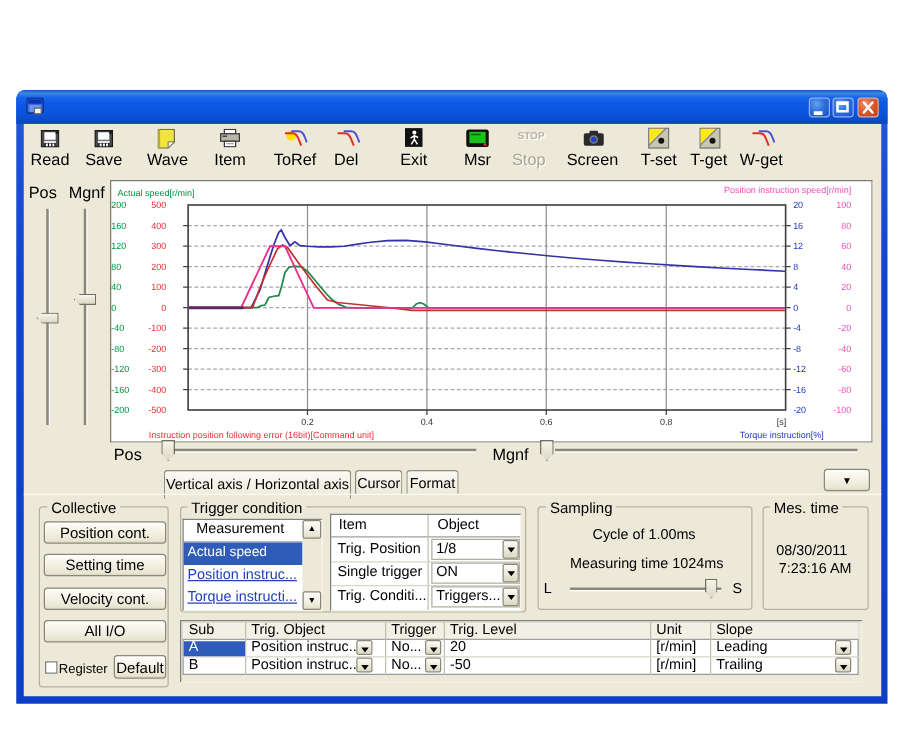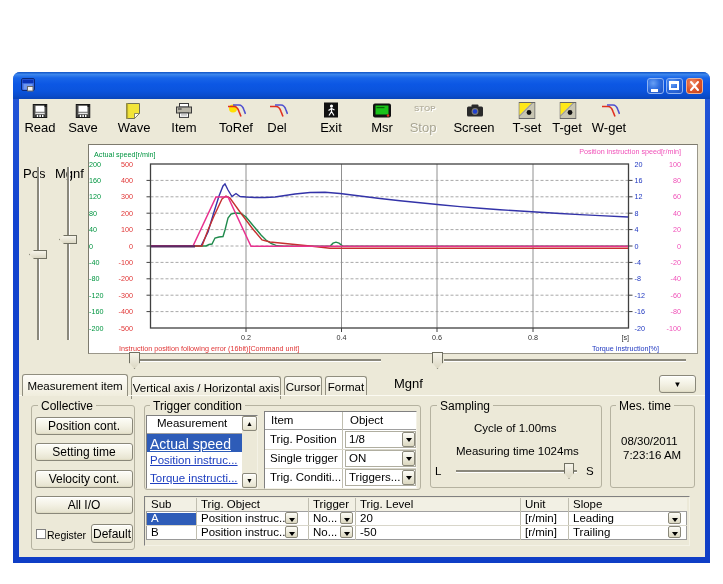--- a/index.html
+++ b/index.html
@@ -19,21 +19,21 @@
   
   .capbtn{position:absolute;top:78px;width:17px;height:16px;border-radius:3px;border:1px solid #8fb3f2;}
   .blueb{background:radial-gradient(circle at 35% 30%,#68a0f5 0%,#2e6ee0 45%,#1e50c0 100%);}
   
   .tlabel{position:absolute;font-size:13px;color:#000;text-align:center;white-space:nowrap;transform:translateX(-50%);}
   .ticon{position:absolute;transform:translateX(-50%);}
   
   #chartpanel{position:absolute;left:88px;top:144px;width:610px;height:210px;background:#fff;
       border:1px solid #9a978a;border-top-color:#7d7a6e;border-left-color:#7d7a6e;}
   
-  .t{position:absolute;font-size:12px;color:#000;white-space:nowrap;margin-top:20px;}
+  .t{position:absolute;font-size:12px;color:#000;white-space:nowrap;}
   .t11{position:absolute;font-size:11.5px;color:#000;white-space:nowrap;}
   
   .btn{position:absolute;background:linear-gradient(180deg,#fdfdf8 0%,#f3f1e4 50%,#e8e5d2 90%,#dcd8c0 100%);
       border:1px solid #8a887a;border-radius:3px;font-size:12px;color:#000;
       display:flex;align-items:center;justify-content:center;box-shadow:inset 0 1px 0 #fff;}
   
   .grp{position:absolute;border:1px solid #b5b2a0;border-radius:3px;}
   .grplab{position:absolute;font-size:12px;color:#000;background:#ECE9D8;padding:0 3px;white-space:nowrap;}
   
   .sunk{position:absolute;background:#fff;border:1px solid #808080;
@@ -311,21 +311,20 @@
   <div class="vthumb" style="left:29px;top:250px"></div>
   <div class="vthumb" style="left:59px;top:235px"></div>
 
   <div class="t" style="left:91px;top:356px;font-size:13px">Pos</div>
   <div class="t" style="left:394px;top:356px;font-size:13px">Mgnf</div>
   <div class="track" style="left:138px;top:359px;width:243px;height:2px"></div>
   <div class="track" style="left:444px;top:359px;width:242px;height:2px"></div>
   <div class="hthumb" style="left:129px;top:352px"></div>
   <div class="hthumb" style="left:432px;top:352px"></div>
 
-  <div class="tab" style="left:22px;top:374px;width:106px;height:22px;background:linear-gradient(180deg,#fdfcf8,#f0eddd);z-index:3">Measurement item</div>
   <div class="tab" style="left:131px;top:376px;width:150px;height:23px">Vertical axis / Horizontal axis</div>
   <div class="tab" style="left:284px;top:376px;width:38px;height:20px">Cursor</div>
   <div class="tab" style="left:325px;top:376px;width:42px;height:20px">Format</div>
   <div class="btn" style="left:659px;top:375px;width:37px;height:18px">
       <span style="font-size:8px">▼</span>
     </div>
   <div class="abs" style="left:19px;top:395px;width:686px;height:1px;background:#fbfaf2;z-index:2"></div>
 
   <div id="lower">
 
@@ -339,21 +338,21 @@
     <div class="abs" style="left:47px;top:529px;font-size:10.5px;white-space:nowrap">Register</div>
     <div class="btn" style="left:91px;top:524px;width:42px;height:19px">Default</div>
 
     <div class="grp" style="left:144px;top:405px;width:277px;height:85px"></div>
     <div class="grplab" style="left:150px;top:399px">Trigger condition</div>
 
     <div class="sunk" style="left:146px;top:415px;width:112px;height:74px"></div>
     <div class="t11" style="left:157px;top:417px">Measurement</div>
     <div class="abs" style="left:147px;top:433px;width:95px;height:1px;background:#a0a0a0"></div>
     <div class="abs" style="left:147px;top:434px;width:95px;height:18px;background:#2e5cb8"></div>
-    <div class="abs" style="left:150px;top:436px;font-size:14px;color:#fff;text-decoration:underline;white-space:nowrap">Actual speed</div>
+    <div class="abs" style="left:150px;top:436px;font-size:11px;color:#fff;white-space:nowrap">Actual speed</div>
     <div class="abs" style="left:150px;top:454px;font-size:11.5px;color:#2040c0;text-decoration:underline;white-space:nowrap">Position instruc...</div>
     <div class="abs" style="left:150px;top:472px;font-size:11.5px;color:#2040c0;text-decoration:underline;white-space:nowrap">Torque instructi...</div>
 
     <div class="abs" style="left:242px;top:416px;width:15px;height:72px;background:#ece9d8"></div>
     <div class="btn" style="left:242px;top:416px;width:15px;height:15px;border-radius:2px">
         <span style="font-size:7px">▲</span>
       </div>
     <div class="btn" style="left:242px;top:473px;width:15px;height:15px;border-radius:2px">
         <span style="font-size:7px">▼</span>
       </div>

